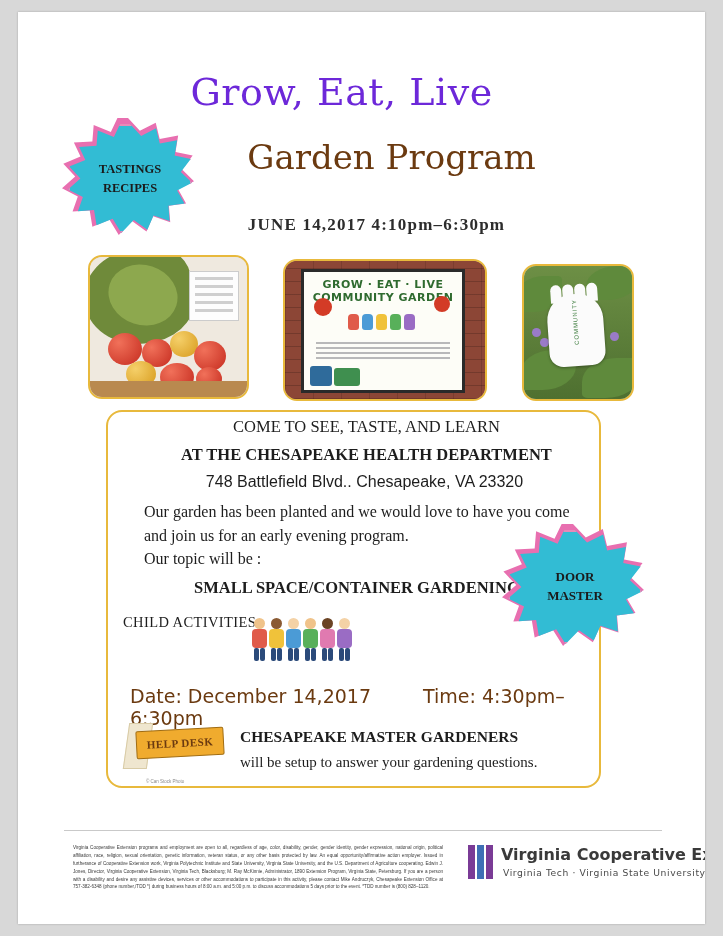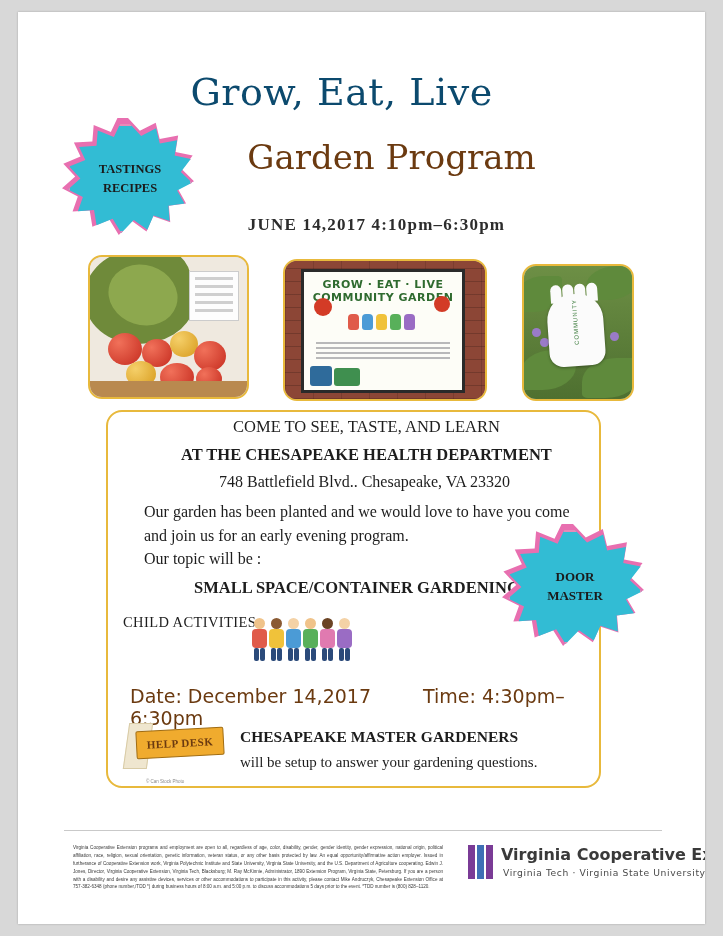--- a/index.html
+++ b/index.html
@@ -25,21 +25,21 @@
   }
 
   
   .title1 {
     position: absolute;
     left: 0; top: 58px;
     width: 687px;
     text-align: center;
     font-family: "DejaVu Serif", serif;
     font-size: 38px;
-    color: #0c4a6e;
+    color: #6d28d9;
     letter-spacing: 0.5px;
     padding-right: 40px;
     box-sizing: border-box;
   }
   .title2 {
     position: absolute;
     left: 0; top: 125px;
     width: 687px;
     text-align: center;
     font-family: "DejaVu Serif", serif;
@@ -167,21 +167,21 @@
     font-family:"Liberation Serif", serif; font-weight:normal; font-size:16.5px; color:#1d1d1d;
     padding-left: 10px; box-sizing:border-box;
   }
   .line-at {
     position:absolute; left:0; top:433px; width:687px; text-align:center;
     font-family:"Liberation Serif", serif; font-weight:bold; font-size:16.5px; color:#1d1d1d;
     padding-left: 10px; box-sizing:border-box;
   }
   .line-addr {
     position:absolute; left:0; top:461px; width:687px; text-align:center;
-    font-family:Liberation Serif, serif; font-size:16px; color:#1d1d1d;
+    font-family:Liberation Sans, sans-serif; font-size:16px; color:#1d1d1d;
     padding-left: 6px; box-sizing:border-box;
   }
   .para {
     position:absolute; left:126px; top:488px; width:445px;
     font-family:"Liberation Serif", serif; font-size:16px; color:#1d1d1d; line-height:1.5;
   }
   .topic {
     position:absolute; left:126px; top:538px;
     font-family:"Liberation Serif", serif; font-size:16px; color:#1d1d1d;
   }

